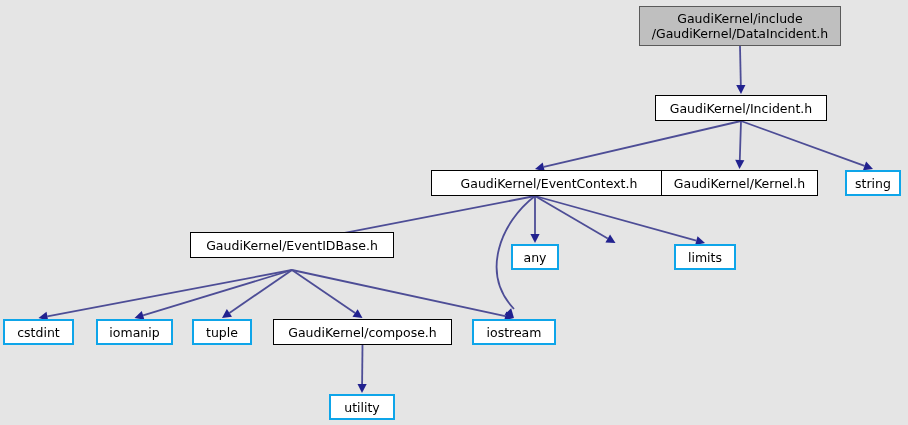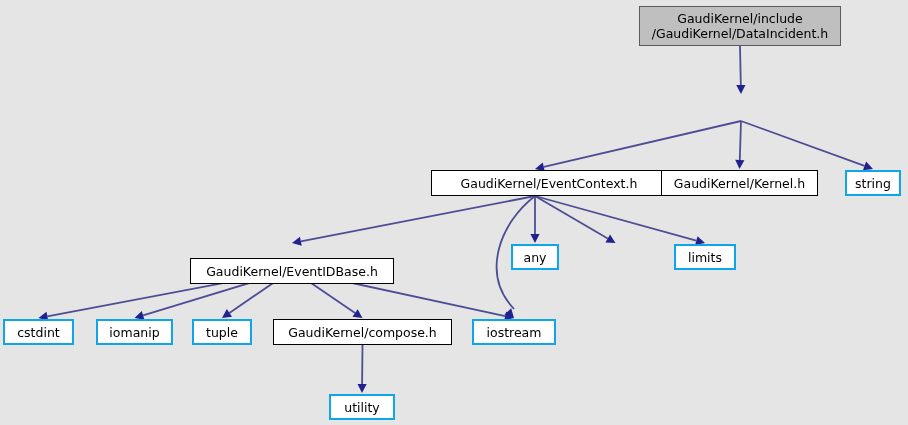--- a/index.html
+++ b/index.html
@@ -71,24 +71,25 @@
       <polygon points="222,318 226.82112923107678,309.1164920815448 232.02399010215083,316.70399751852773" fill="#22228f"></polygon>
       <path d="M 292 270 L 355.06060677169705 312.9348812062618" fill="none" stroke="#4d4d96" stroke-width="1.8"></path>
       <polygon points="362.5,318 352.47176827711974,316.73723774517225 357.64944526627437,309.1325246673514" fill="#22228f"></polygon>
       <path d="M 292 270 L 505.2032725110412 316.09800486725214" fill="none" stroke="#4d4d96" stroke-width="1.8"></path>
       <polygon points="514,318 504.2311416654145,320.5941100282755 506.17540335666786,311.6018997062288" fill="#22228f"></polygon>
       <path d="M 362.5 345 L 362.0937449141509 384.0004882415172" fill="none" stroke="#4d4d96" stroke-width="1.8"></path>
       <polygon points="362,393 357.4939944598152,383.9525741742845 366.69349536848654,384.04840230874987" fill="#22228f"></polygon>
     </svg>
 <div class="node root" style="left: 639px; top: 6px; width: 202px; height: 40px;">GaudiKernel/include
 /GaudiKernel/DataIncident.h</div>
+    <div class="node strong" style="left: 655px; top: 95px; width: 172px; height: 26px;">GaudiKernel/Incident.h</div>
     <div class="node strong" style="left: 431px; top: 170px; width: 236px; height: 26px;">GaudiKernel/EventContext.h</div>
     <div class="node strong" style="left: 661px; top: 170px; width: 157px; height: 26px;">GaudiKernel/Kernel.h</div>
     <div class="node weak" style="left: 845px; top: 170px; width: 56px; height: 26px;">string</div>
-    <div class="node strong" style="left: 190px; top: 258px; width: 204px; height: 26px;">GaudiKernel/EventIDBase.h</div>
+    <div class="node strong" style="left: 190px; top: 232px; width: 204px; height: 26px;">GaudiKernel/EventIDBase.h</div>
     <div class="node weak" style="left: 511px; top: 244px; width: 48px; height: 26px;">any</div>
     <div class="node weak" style="left: 674px; top: 244px; width: 62px; height: 26px;">limits</div>
     <div class="node weak" style="left: 3px; top: 319px; width: 71px; height: 26px;">cstdint</div>
     <div class="node weak" style="left: 96px; top: 319px; width: 77px; height: 26px;">iomanip</div>
     <div class="node weak" style="left: 192px; top: 319px; width: 60px; height: 26px;">tuple</div>
     <div class="node strong" style="left: 273px; top: 319px; width: 179px; height: 26px;">GaudiKernel/compose.h</div>
     <div class="node weak" style="left: 472px; top: 319px; width: 84px; height: 26px;">iostream</div>
     <div class="node weak" style="left: 329px; top: 394px; width: 66px; height: 26px;">utility</div>
   </div>
 

